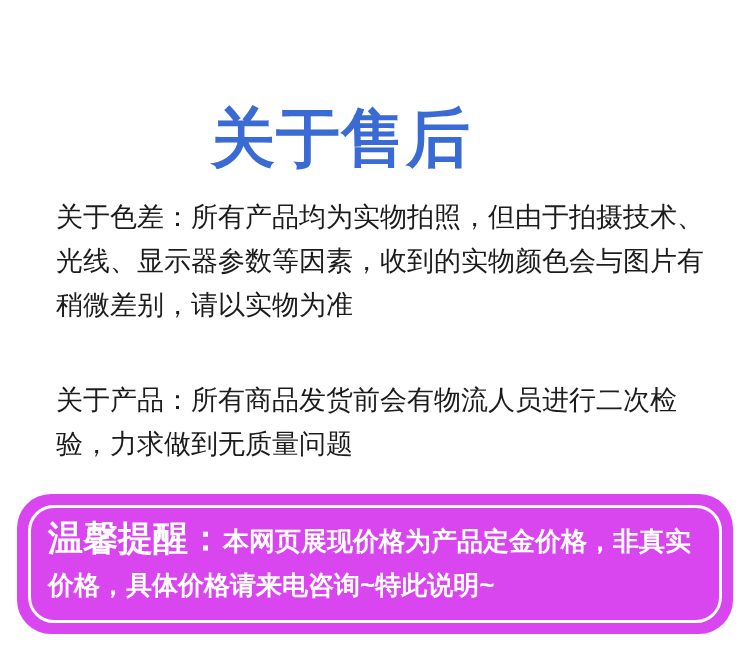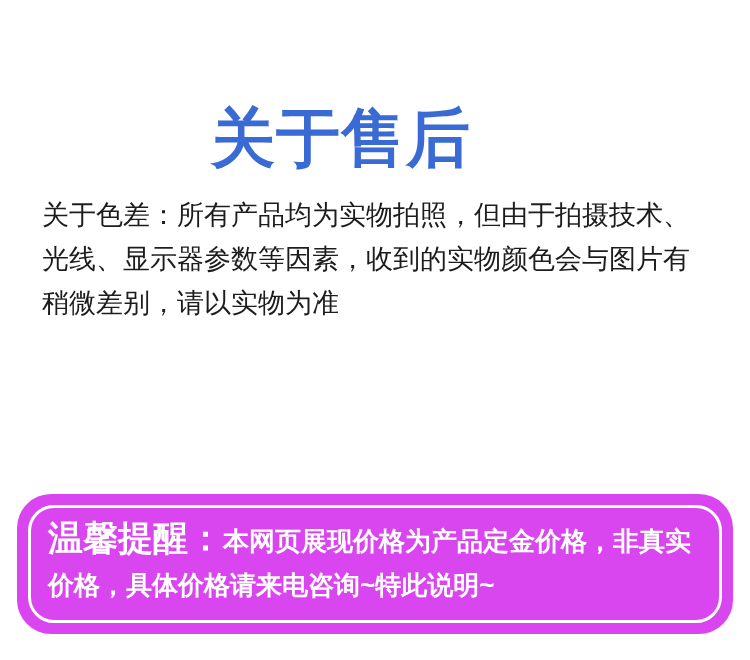--- a/index.html
+++ b/index.html
@@ -34,23 +34,22 @@
     line-height: 74px;
     font-weight: 700;
     letter-spacing: 1px;
     color: #3a6ad4;
     white-space: nowrap;
   }
 
   
   .body-block {
     position: absolute;
-    left: 42px;
+    left: 56px;
     width: 672px;
-    font-family: Liberation Mono, monospace;
   }
   .para {
     font-size: 27px;
     line-height: 44px;
     color: #1c1c1c;
     font-weight: 400;
     text-align: left;
     letter-spacing: 0px;
   }
   #para-color  { top: 168px; }
@@ -106,20 +105,23 @@
 <body>
 
 <div class="page">
 
   <h1 class="section-title">关于售后</h1>
 
   <div class="body-block" id="para-color">
     <p class="para">关于色差：所有产品均为实物拍照，但由于拍摄技术、光线、显示器参数等因素，收到的实物颜色会与图片有稍微差别，请以实物为准</p>
   </div>
 
+  <div class="body-block" id="para-product">
+    <p class="para">关于产品：所有商品发货前会有物流人员进行二次检验，力求做到无质量问题</p>
+  </div>
 
   <div class="notice">
     <div class="notice-inner-outline"></div>
     <div class="notice-text">
       <span class="notice-lead">温馨提醒：</span><span class="notice-body">本网页展现价格为产品定金价格，非真实价格，具体价格请来电咨询~特此说明~</span>
     </div>
   </div>
 
 </div>
 

